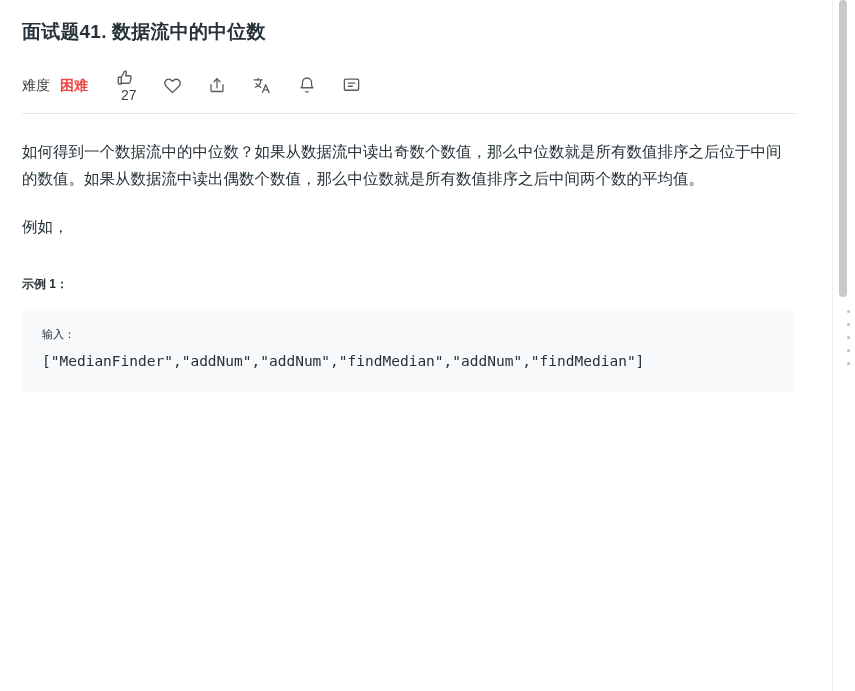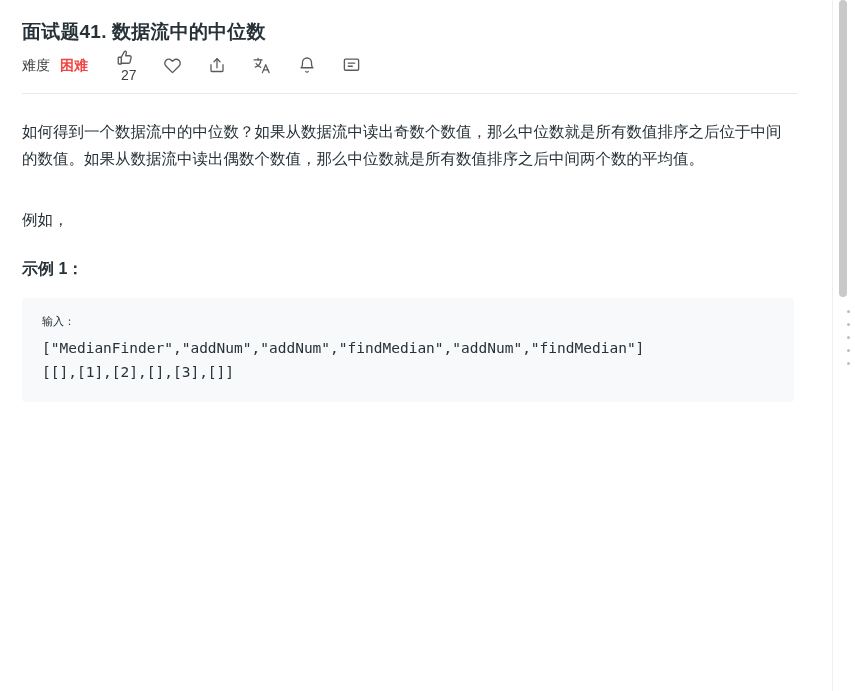--- a/index.html
+++ b/index.html
@@ -38,21 +38,21 @@
     font-size: 19px;
     font-weight: bold;
     color: #263238;
     letter-spacing: 0.2px;
     margin: 6px 0 0 0;
     line-height: 1.3;
   }
   .meta-row {
     display: flex;
     align-items: center;
-    margin-top: 8px;
+    margin-top: 28px;
     height: 26px;
   }
   .meta-label {
     font-size: 14px;
     color: #3e3e3e;
     margin-right: 10px;
   }
   .difficulty {
     font-size: 14px;
     color: #ef4743;
@@ -78,40 +78,40 @@
   .divider {
     border: none;
     border-top: 1px solid #e8e8e8;
     margin: 14px 0 0 0;
     width: 775px;
   }
   .para {
     font-size: 15.5px;
     line-height: 1.78;
     color: #263238;
-    margin-top: 33px;
+    margin-top: 20px;
     max-width: 772px;
   }
   .para.first {
     margin-top: 24px;
   }
   .bullets {
     margin: 18px 0 0 0;
     padding-left: 42px;
   }
   .bullets li {
     font-size: 15.5px;
     line-height: 1.85;
     color: #263238;
   }
   .example-title {
-    font-size: 16px;
+    font-size: 12px;
     font-weight: bold;
     color: #263238;
-    margin-top: 26px;
+    margin-top: 36px;
   }
   .codeblock {
     margin-top: 18px;
     background: #f7f9fa;
     border-radius: 3px;
     padding: 16px 20px 18px 20px;
     width: 772px;
     box-sizing: border-box;
     overflow: hidden;
     white-space: nowrap;
@@ -251,21 +251,20 @@
 
     <div class="para first">如何得到一个数据流中的中位数？如果从数据流中读出奇数个数值，那么中位数就是所有数值排序之后位于中间的数值。如果从数据流中读出偶数个数值，那么中位数就是所有数值排序之后中间两个数的平均值。</div>
     <div class="para">例如，</div>
 
 
     <div class="example-title">示例 1：</div>
 
     <div class="codeblock">
       <div class="code-label">输入：</div>
       <div class="code-line">["MedianFinder","addNum","addNum","findMedian","addNum","findMedian"]</div>
-      <div class="code-line">[[],[1],[2],[],[3],[]]</div>
     </div>
 
   </div>
 
   <div class="right-gutter"></div>
   <div class="scroll-track"></div>
   <div class="scroll-thumb"></div>
   <div class="dots">
     <span></span>
     <span></span>

